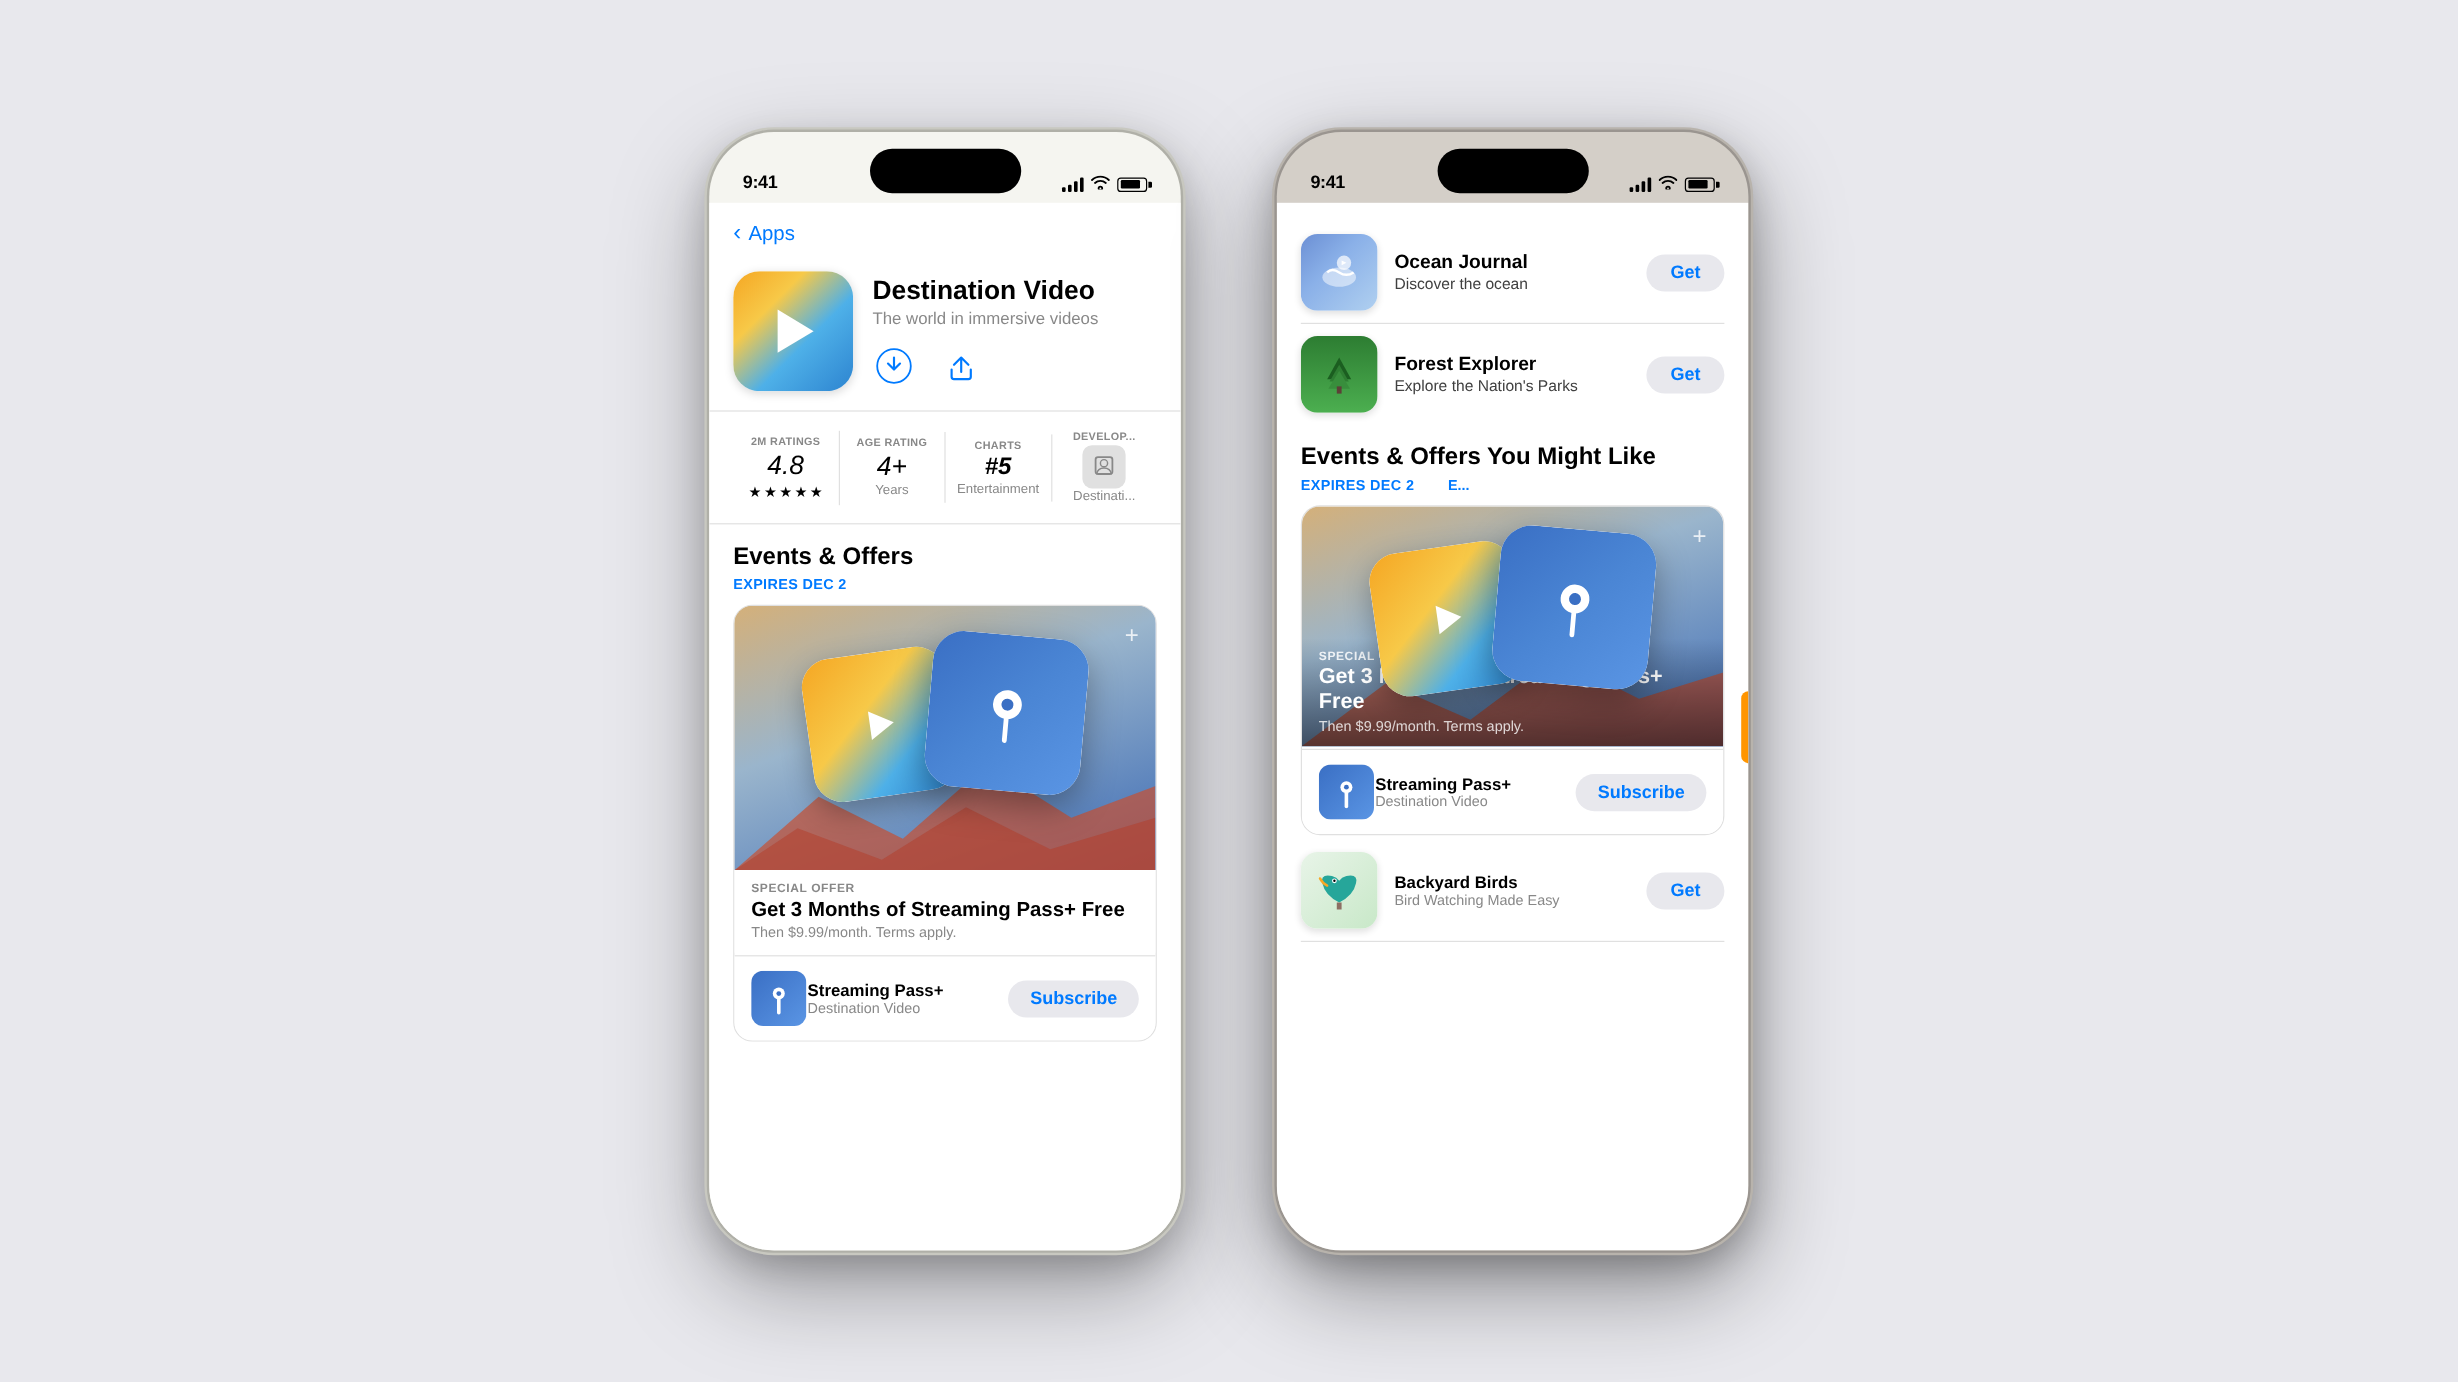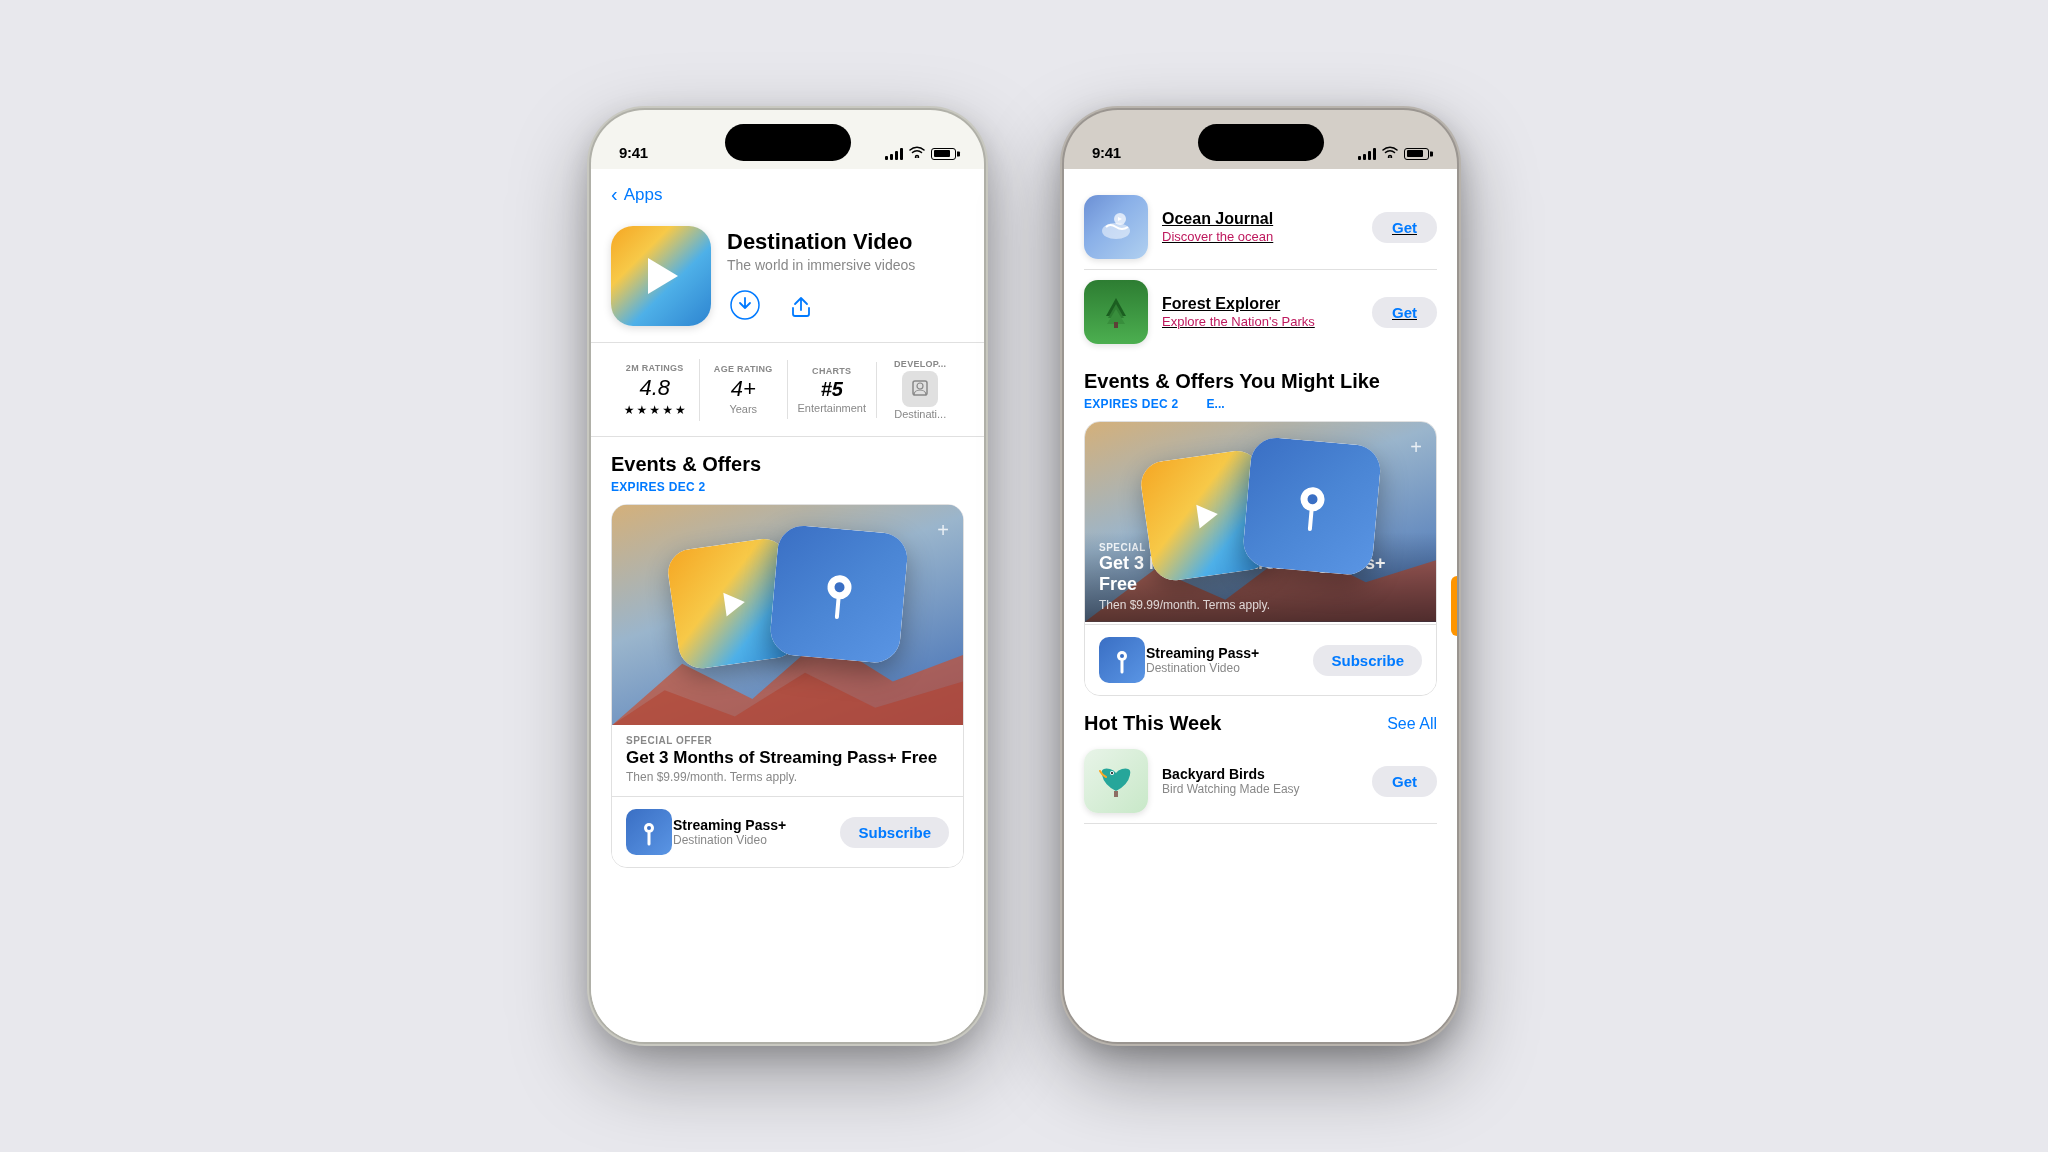--- a/index.html
+++ b/index.html
@@ -474,21 +474,20 @@
       font-weight: 600;
       border: none;
       border-radius: 20px;
       padding: 7px 18px;
       cursor: pointer;
     }
 
     
     .app-list {
       padding: 16px 20px 0;
-      text-decoration: underline;
     }
 
     .app-list-item {
       display: flex;
       align-items: center;
       gap: 14px;
       padding: 10px 0;
       border-bottom: 0.5px solid #e0e0e0;
     }
 
@@ -530,21 +529,21 @@
     }
 
     .app-list-name {
       font-size: 16px;
       font-weight: 600;
       color: #000;
     }
 
     .app-list-desc {
       font-size: 13px;
-      color: #be185d;
+      color: #404040;
       margin-top: 1px;
     }
 
     .get-btn {
       background: #e8e8ed;
       color: #007AFF;
       font-size: 15px;
       font-weight: 600;
       border: none;
       border-radius: 20px;
@@ -957,24 +956,20 @@
           </div>
           <div class="subscribe-info">
             <div class="subscribe-name">Streaming Pass+</div>
             <div class="subscribe-app-name">Destination Video</div>
           </div>
           <button class="subscribe-btn">Subscribe</button>
         </div>
       </div>
     </div>
 
-    <div class="hot-section">
-      <div class="hot-title">Hot This Week</div>
-      <span class="see-all">See All</span>
-    </div>
 
     <div class="hot-list">
       <div class="hot-item">
         <div class="hot-icon">
           <div class="hot-icon-birds">
             <svg width="40" height="36" viewBox="0 0 40 36" fill="none">
               <path d="M20 28 Q8 22 6 12 Q4 4 14 6 Q18 7 20 10 Q22 7 26 6 Q36 4 34 12 Q32 22 20 28Z" fill="#26a69a"></path>
               <circle cx="16" cy="10" r="2" fill="white"></circle>
               <circle cx="16" cy="10" r="1" fill="#000"></circle>
               <path d="M10 14 Q6 12 4 8" stroke="#f9a825" stroke-width="2" stroke-linecap="round"></path>

